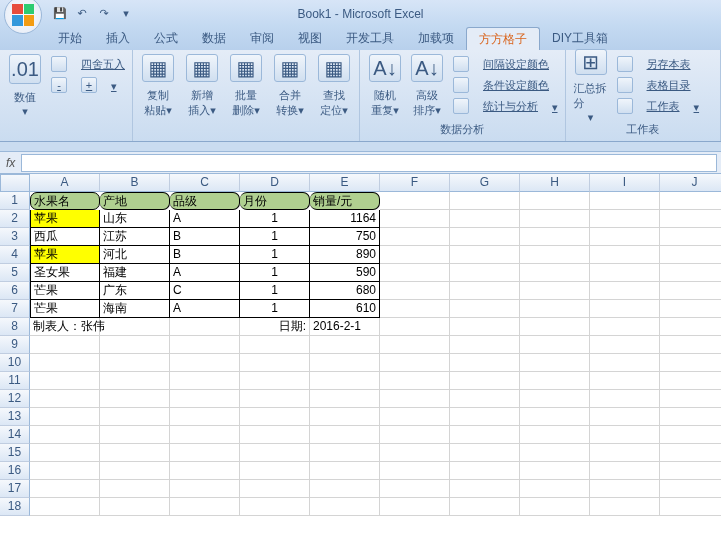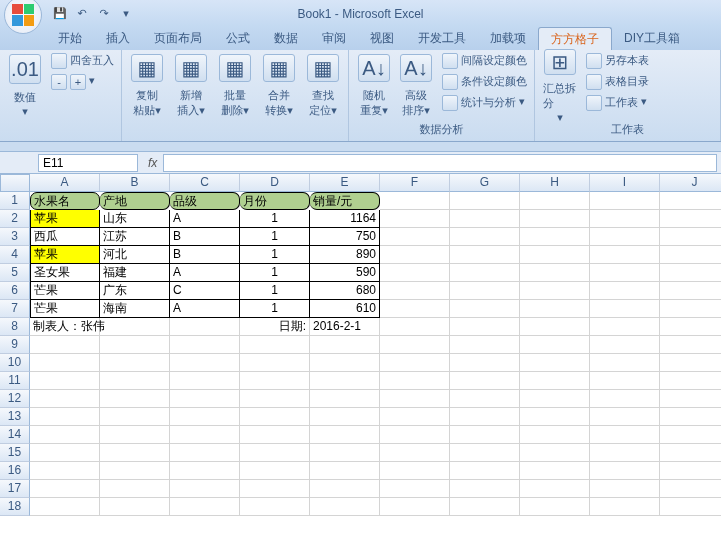--- a/index.html
+++ b/index.html
@@ -22,21 +22,21 @@
 .tab { padding: 3px 12px 0; color: #3b5a82; cursor: pointer; }
 .tab.active { background: #e4ecf7; border: 1px solid #8aa8cc; border-bottom: none; border-radius: 3px 3px 0 0; color: #d9641c; }
 
 
 .ribbon { height: 92px; background: linear-gradient(#e4ecf7, #cadcf0); border-bottom: 1px solid #8aa8cc; display: flex; font-size: 11px; }
 .ribbon-group { border-right: 1px solid #b0c6e0; display: flex; flex-direction: column; padding: 2px 4px; }
 .ribbon-group-body { flex: 1; display: flex; align-items: flex-start; gap: 2px; }
 .ribbon-group-label { text-align: center; color: #3b5a82; font-size: 11px; padding: 2px 0; }
 .ribbon-bigbtn { display: flex; flex-direction: column; align-items: center; justify-content: center; padding: 2px 4px; color: #3b5a82; width: 42px; height: 68px; cursor: pointer; }
 .ribbon-bigbtn .icon { width: 32px; height: 32px; background: linear-gradient(#f0f5fb, #d0dff0); border: 1px solid #9bb8d9; border-radius: 3px; margin-bottom: 6px; display: flex; align-items: center; justify-content: center; font-size: 20px; }
-.ribbon-smallbtn { display: flex; align-items: flex-start; gap: 3px; padding: 1px 3px; color: #3b5a82; font-size: 11px; cursor: pointer; height: 21px; }
+.ribbon-smallbtn { display: flex; align-items: flex-end; gap: 14px; padding: 1px 3px; color: #3b5a82; font-size: 11px; cursor: pointer; height: 21px; text-decoration: underline; }
 .ribbon-smallbtn .sicon { width: 16px; height: 16px; background: linear-gradient(#f0f5fb, #d0dff0); border: 1px solid #9bb8d9; border-radius: 2px; }
 .ribbon-col { display: flex; flex-direction: column; }
 
 
 .formula-row { height: 22px; border-bottom: 1px solid #9bb8d9; display: flex; align-items: center; background: #e4ecf7; font-size: 12px; }
 .name-box { width: 100px; border: 1px solid #9bb8d9; background: #fff; margin: 0 4px 0 38px; height: 18px; padding: 0 4px; display: flex; align-items: center; }
 .fx { padding: 0 6px; font-style: italic; color: #555; }
 .fbar { flex: 1; background: #fff; border: 1px solid #9bb8d9; height: 18px; margin-right: 4px; }
 
 
@@ -76,21 +76,20 @@
     <div class="qat-btn">↶</div>
     <div class="qat-btn">↷</div>
     <div class="qat-btn">▾</div>
   </div>
   <div class="title-text">Book1 - Microsoft Excel</div>
 </div>
 
 <div class="tabs" id="tabs">
     <div class="tab">开始</div>
     <div class="tab">插入</div>
-    <div class="tab">页面布局</div>
     <div class="tab">公式</div>
     <div class="tab">数据</div>
     <div class="tab">审阅</div>
     <div class="tab">视图</div>
     <div class="tab">开发工具</div>
     <div class="tab">加载项</div>
     <div class="tab active">方方格子</div>
     <div class="tab">DIY工具箱</div>
   </div>
 
@@ -202,23 +201,20 @@
           </div>
       </div>
     </div>
     <div class="ribbon-group-label">工作表</div>
   </div>
 </div>
 
 <div style="height:10px;background:#cadcf0;border-bottom:1px solid #9bb8d9"></div>
 
 <div class="formula-row">
-  <div class="name-box">
-      <span>E11</span>
-    </div>
   <span class="fx">fx</span>
   <div class="fbar"></div>
 </div>
 
 <div class="grid-wrap" style="height:360px">
   <div class="corner"></div>
   <div class="colheads" id="colheads">
       <div class="colhead">A</div>
       <div class="colhead">B</div>
       <div class="colhead">C</div>

